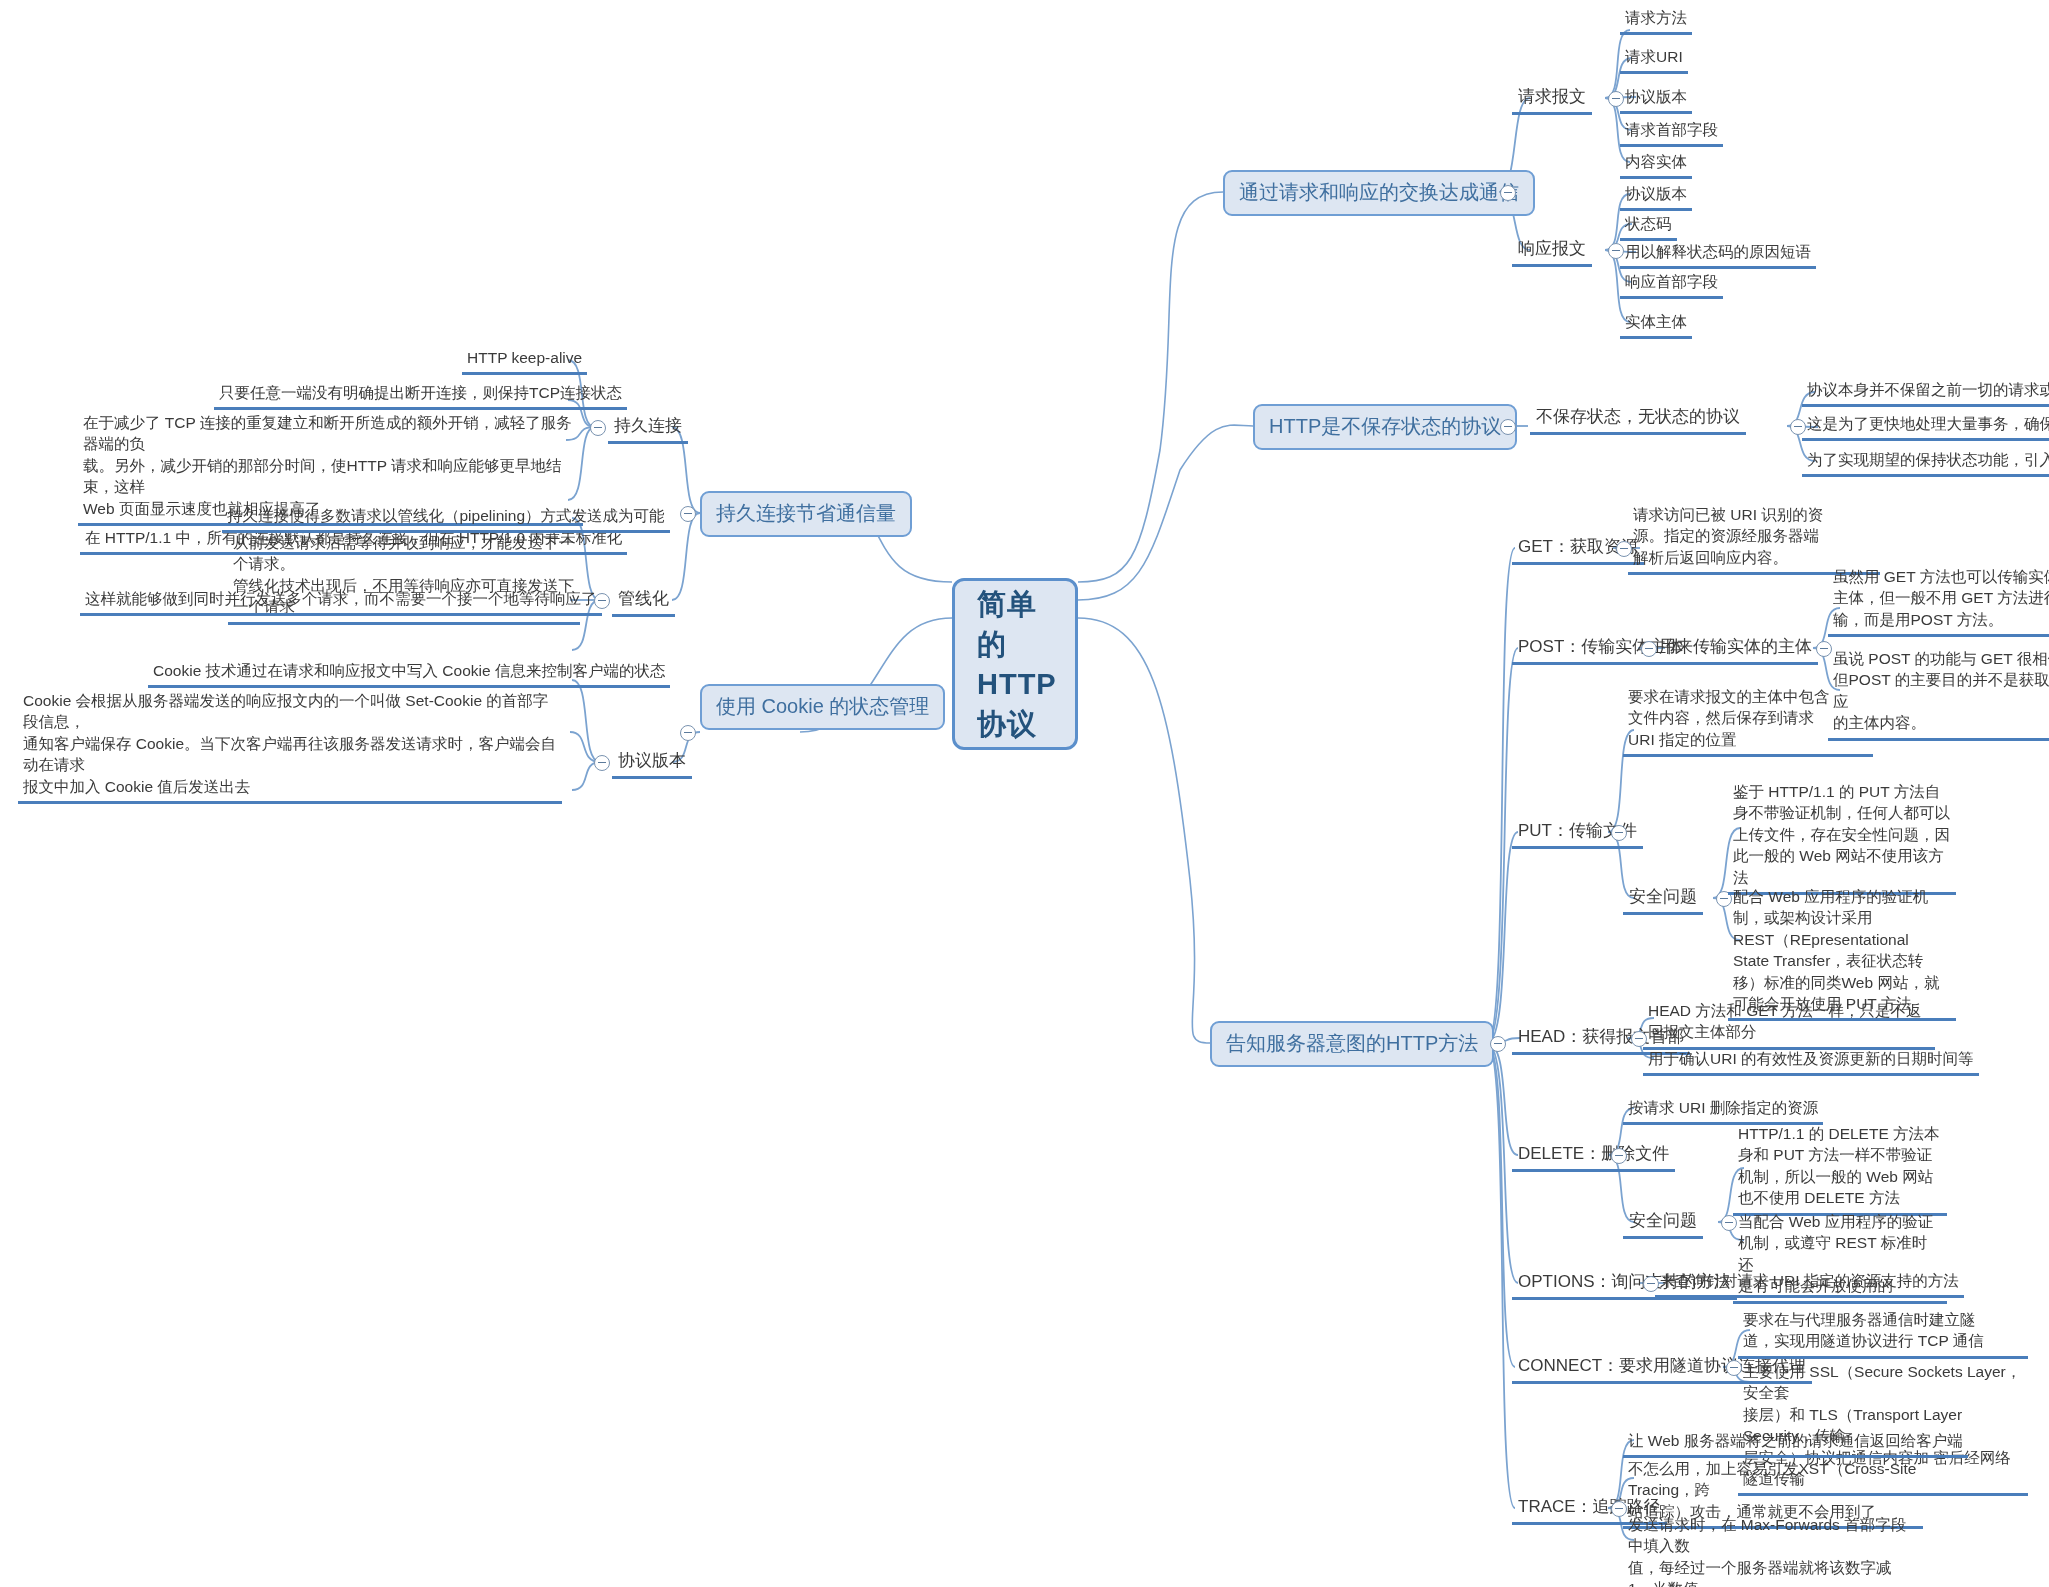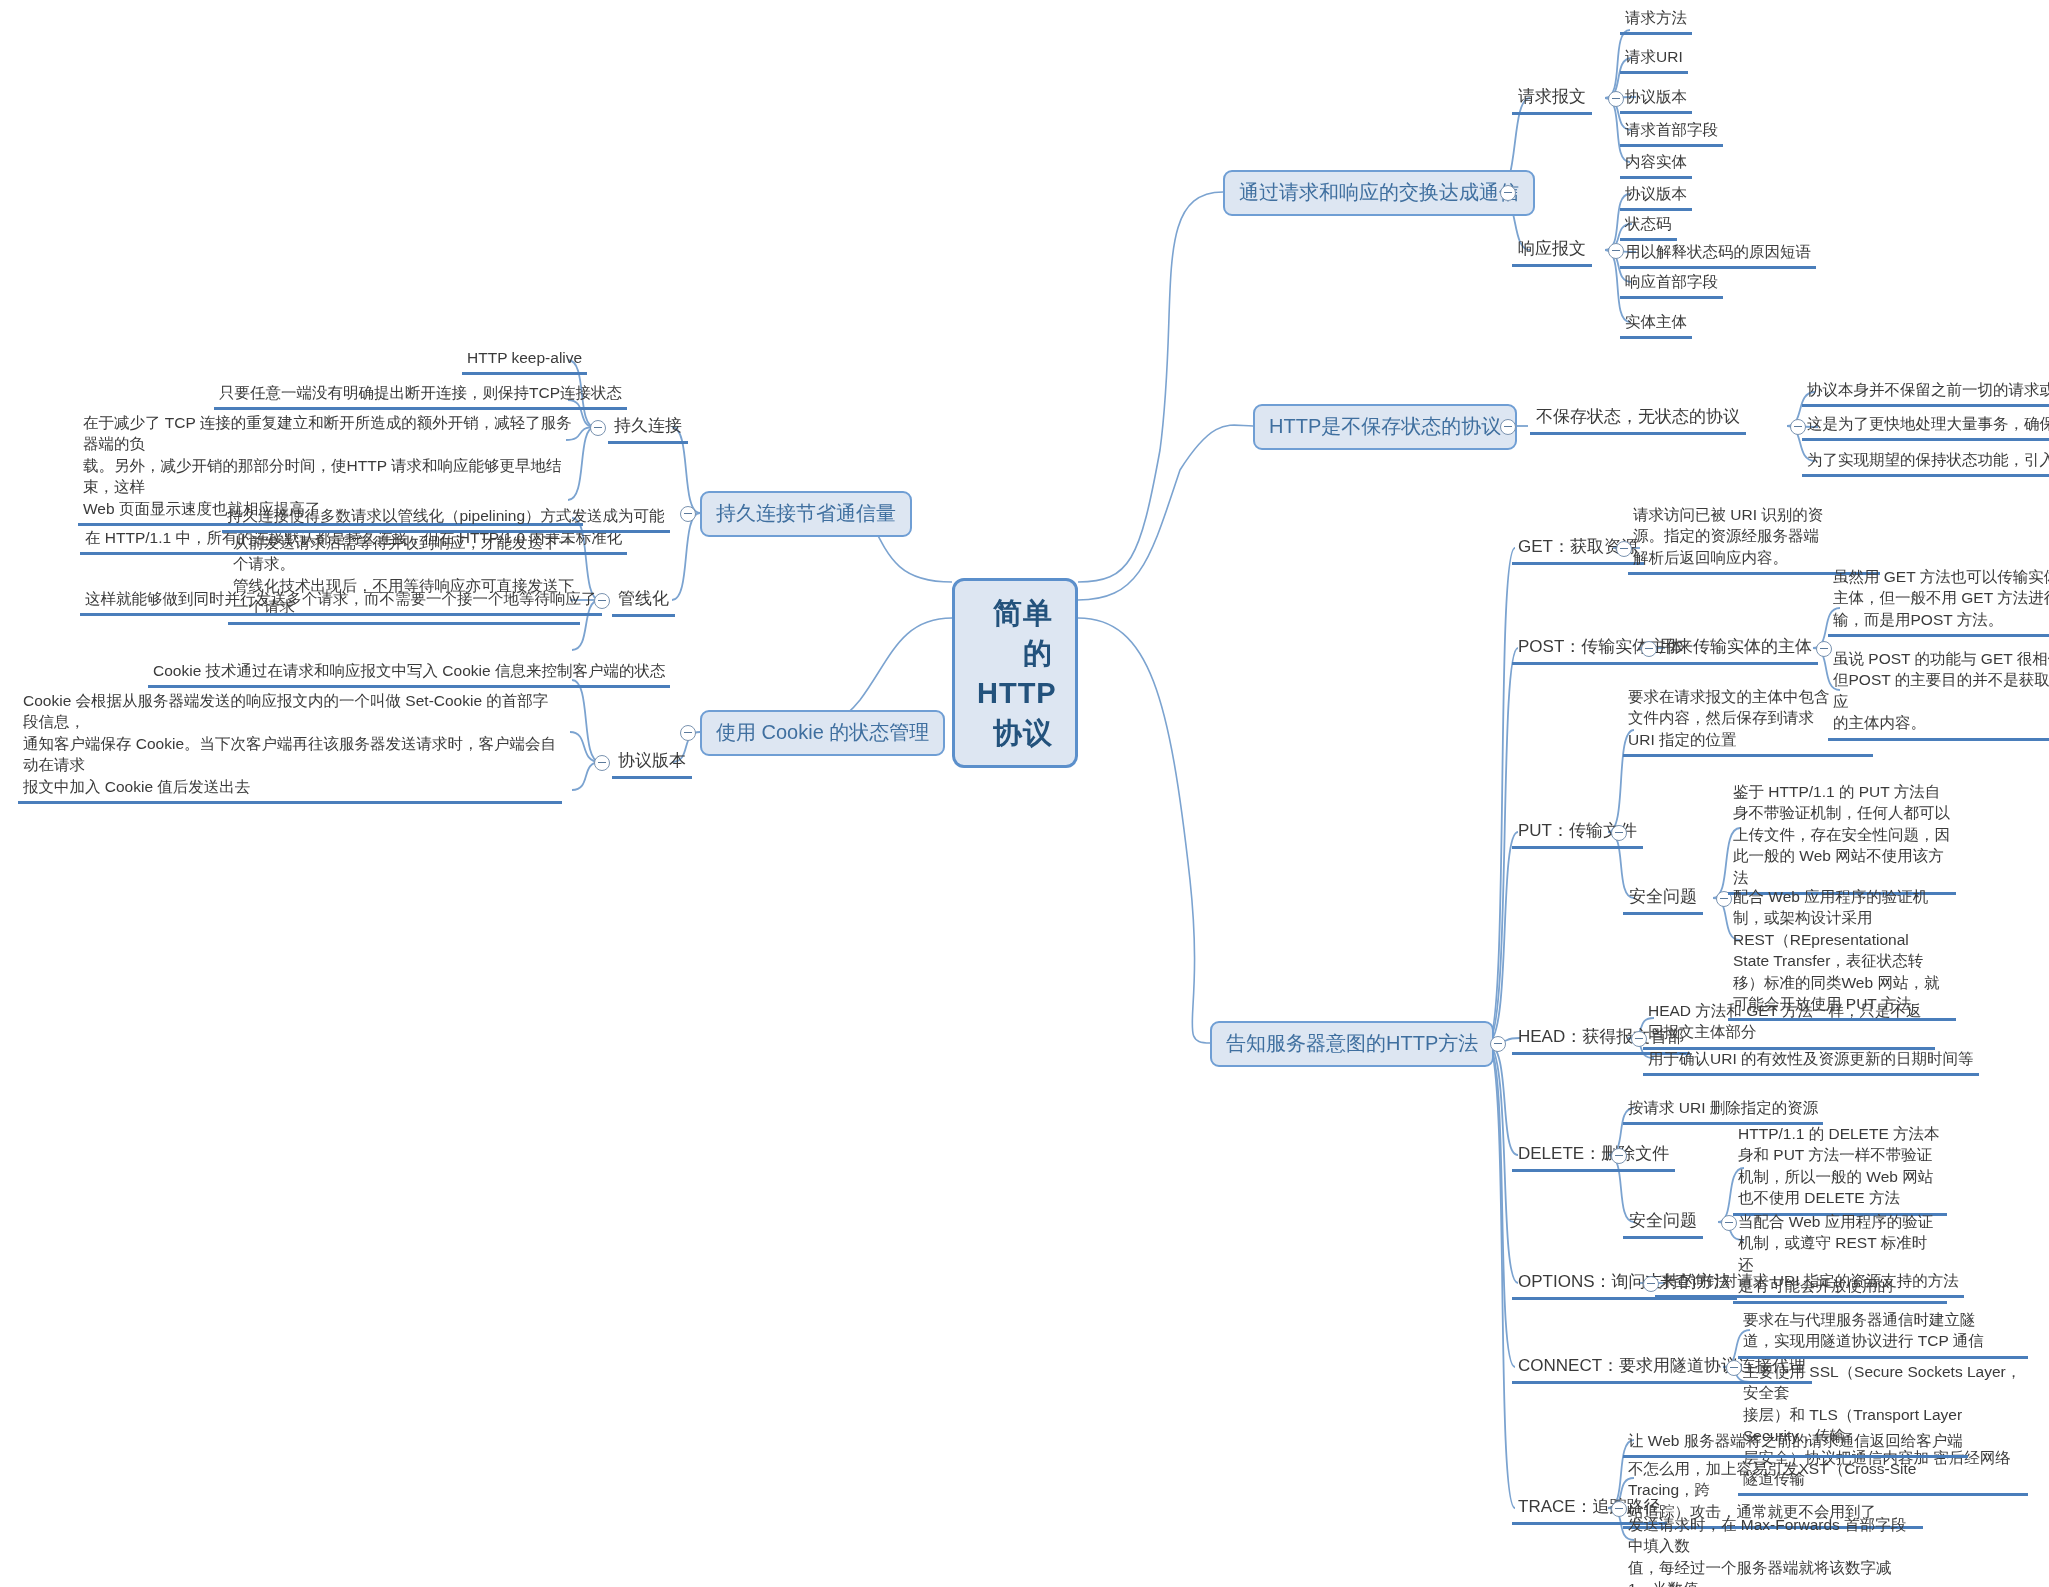--- a/index.html
+++ b/index.html
@@ -29,22 +29,22 @@
   }
   
   .root{
     background:#dde6f2;
     border:3px solid #5b8fcb;
     border-radius:12px;
     color:#23527c;
     font-size:29px;
     font-weight:bold;
     letter-spacing:1px;
-    padding:12px 22px;
-    text-align:right;
+    padding:3px 22px;
+    text-align:left;
   }
   
   .lv1{
     background:#dde6f2;
     border:2px solid #6f9ed4;
     border-radius:9px;
     color:#3f6f9f;
     font-size:20px;
     padding:7px 14px;
     text-align:center;
@@ -303,21 +303,21 @@
   <div class="node leaf nw" style="left:80px;top:486px;margin-top:40px;">在 HTTP/1.1 中，所有的连接默认都是持久连接，但在 HTTP/1.0 内并未标准化</div>
 
   <div class="node lv2" style="left:612px;top:586px;">管线化</div>
   <span class="toggle" style="left:594px;top:593px;"></span>
 
   <div class="node leaf nw" style="left:222px;top:504px;">持久连接使得多数请求以管线化（pipelining）方式发送成为可能</div>
   <div class="node leaf" style="left:228px;top:531px;width:352px;">从前发送请求后需等待并收到响应，才能发送下一个请求。
 管线化技术出现后，不用等待响应亦可直接发送下一个请求</div>
   <div class="node leaf nw" style="left:80px;top:587px;">这样就能够做到同时并行发送多个请求，而不需要一个接一个地等待响应了</div>
 
-  <div class="node lv1" style="left:700px;top:710px;text-align:center;">使用 Cookie 的状态管理</div>
+  <div class="node lv1" style="left:700px;top:684px;text-align:center;">使用 Cookie 的状态管理</div>
   <span class="toggle" style="left:680px;top:725px;"></span>
 
   <div class="node lv2" style="left:612px;top:748px;">协议版本</div>
   <span class="toggle" style="left:594px;top:755px;"></span>
 
   <div class="node leaf nw" style="left:148px;top:659px;">Cookie 技术通过在请求和响应报文中写入 Cookie 信息来控制客户端的状态</div>
   <div class="node leaf" style="left:18px;top:689px;width:544px;">Cookie 会根据从服务器端发送的响应报文内的一个叫做 Set-Cookie 的首部字段信息，
 通知客户端保存 Cookie。当下次客户端再往该服务器发送请求时，客户端会自动在请求
 报文中加入 Cookie 值后发送出去</div>
 

